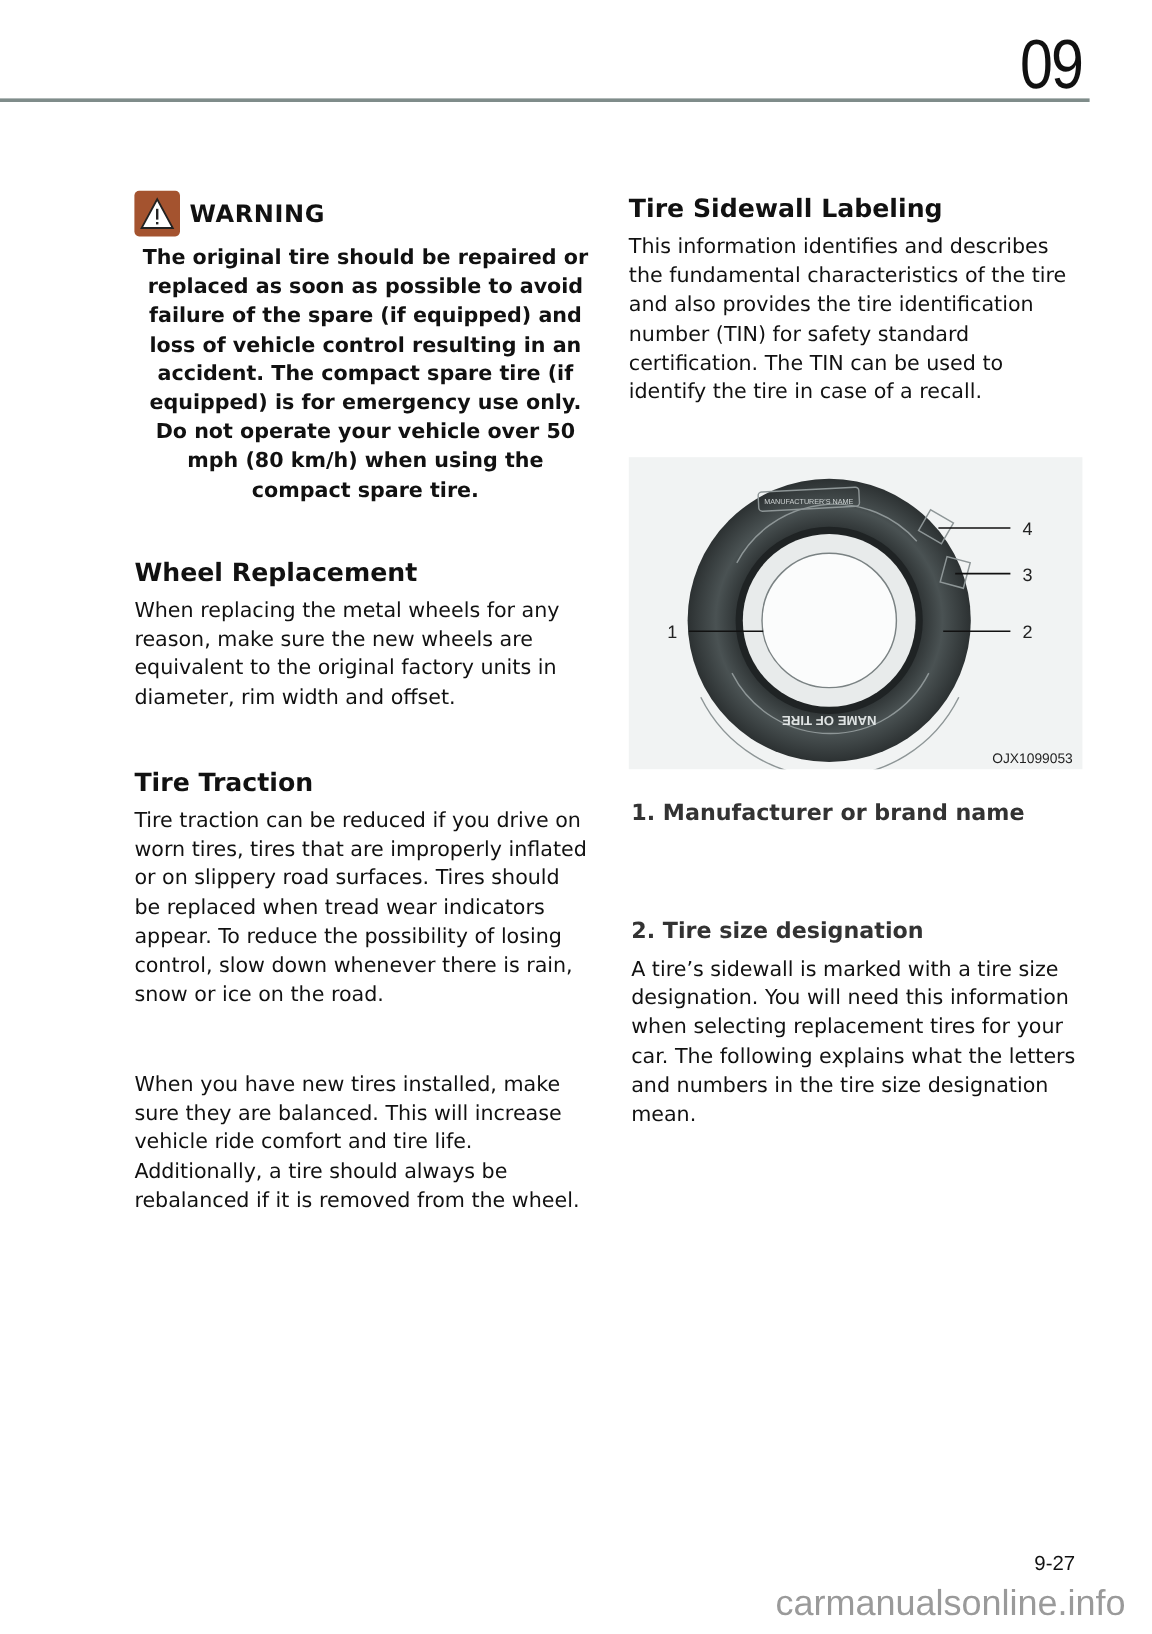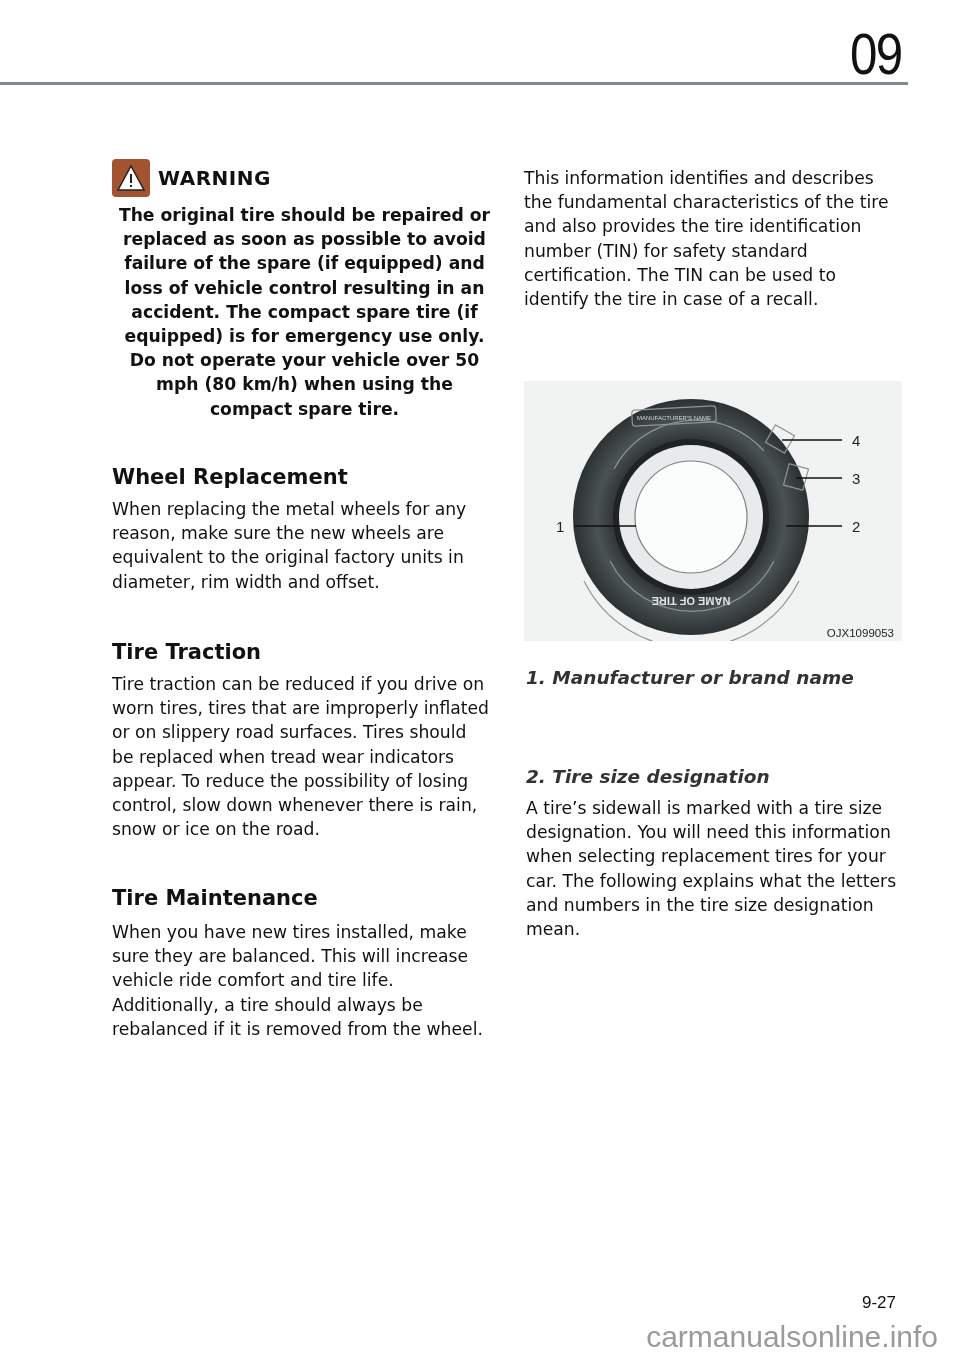--- a/index.html
+++ b/index.html
@@ -8,21 +8,21 @@
   .chapter { position: absolute; right: 58px; top: 22px; font-family: "Liberation Sans", sans-serif;
              font-size: 58px; line-height: 64px; color: #111; letter-spacing: -2px; transform: scaleX(0.85); transform-origin: right; }
   .rule { position: absolute; left: 0; top: 82px; width: 908px; height: 3px; background: #7f8c8a; }
   .warn-head { position: absolute; top: 159px; left: 112px; display: flex; align-items: center; }
   .warn-icon { width: 38px; height: 38px; background: #a4532f; border-radius: 4px; display: flex; align-items: center; justify-content: center; }
   .warn-title { font-weight: bold; font-size: 20px; margin-left: 8px; letter-spacing: 0.5px; }
   .warn-body { position: absolute; top: 203px; left: 112px; width: 385px; font-weight: bold; font-size: 17.2px; line-height: 24.2px; text-align: center; }
   h2 { margin: 0; font-size: 21px; font-weight: bold; line-height: 28px; }
   p { margin: 0; font-size: 17.2px; line-height: 24.2px; }
   .blk { position: absolute; }
-  .sub { font-style: italic; font-weight: bold; font-size: 18.5px; line-height: 26px; color: #333; margin: 0; }
+  .sub { font-weight: bold; font-size: 18.5px; line-height: 26px; color: #333; margin: 0; }
   .figure { position: absolute; left: 524px; top: 381px; width: 378px; height: 260px; background: #f1f3f3; }
   .fig-code { position: absolute; right: 8px; bottom: 2px; font-family: "Liberation Sans", sans-serif; font-size: 11.5px; color: #222; }
   .pagenum { position: absolute; right: 64px; top: 1293px; font-family: "Liberation Sans", sans-serif; font-size: 17px; color: #111; }
   .watermark { position: absolute; right: 22px; top: 1320px; font-family: "Liberation Sans", sans-serif; font-size: 30px; color: #9a9a9a; text-align: right; }
 </style>
 </head>
 <body>
 
 <div class="chapter">09</div>
 <div class="rule"></div>
@@ -43,25 +43,25 @@
   <h2>Wheel Replacement</h2>
   <p style="margin-top:6px">When replacing the metal wheels for any reason, make sure the new wheels are equivalent to the original factory units in diameter, rim width and offset.</p>
 </div>
 
 <div class="blk" style="left:112px; top:638px; width:380px;">
   <h2>Tire Traction</h2>
   <p style="margin-top:6px">Tire traction can be reduced if you drive on worn tires, tires that are improperly inflated or on slippery road surfaces. Tires should be replaced when tread wear indicators appear. To reduce the possibility of losing control, slow down whenever there is rain, snow or ice on the road.</p>
 </div>
 
 <div class="blk" style="left:112px; top:884px; width:380px;">
-  <h2>Tire Maintenance</h2>
   <p style="margin-top:8px">When you have new tires installed, make sure they are balanced. This will increase vehicle ride comfort and tire life. Additionally, a tire should always be rebalanced if it is removed from the wheel.</p>
 </div>
 
 <div class="blk" style="left:524px; top:160px; width:380px;">
+  <h2>Tire Sidewall Labeling</h2>
   <p style="margin-top:6px">This information identifies and describes the fundamental characteristics of the tire and also provides the tire identification number (TIN) for safety standard certification. The TIN can be used to identify the tire in case of a recall.</p>
 </div>
 
 <div class="figure">
   <svg width="378" height="260" viewBox="0 0 378 260">
     <defs>
       <radialGradient id="tg" cx="50%" cy="50%" r="50%">
         <stop offset="62%" stop-color="#2a2f30"></stop>
         <stop offset="80%" stop-color="#4a5253"></stop>
         <stop offset="100%" stop-color="#2c3132"></stop>

